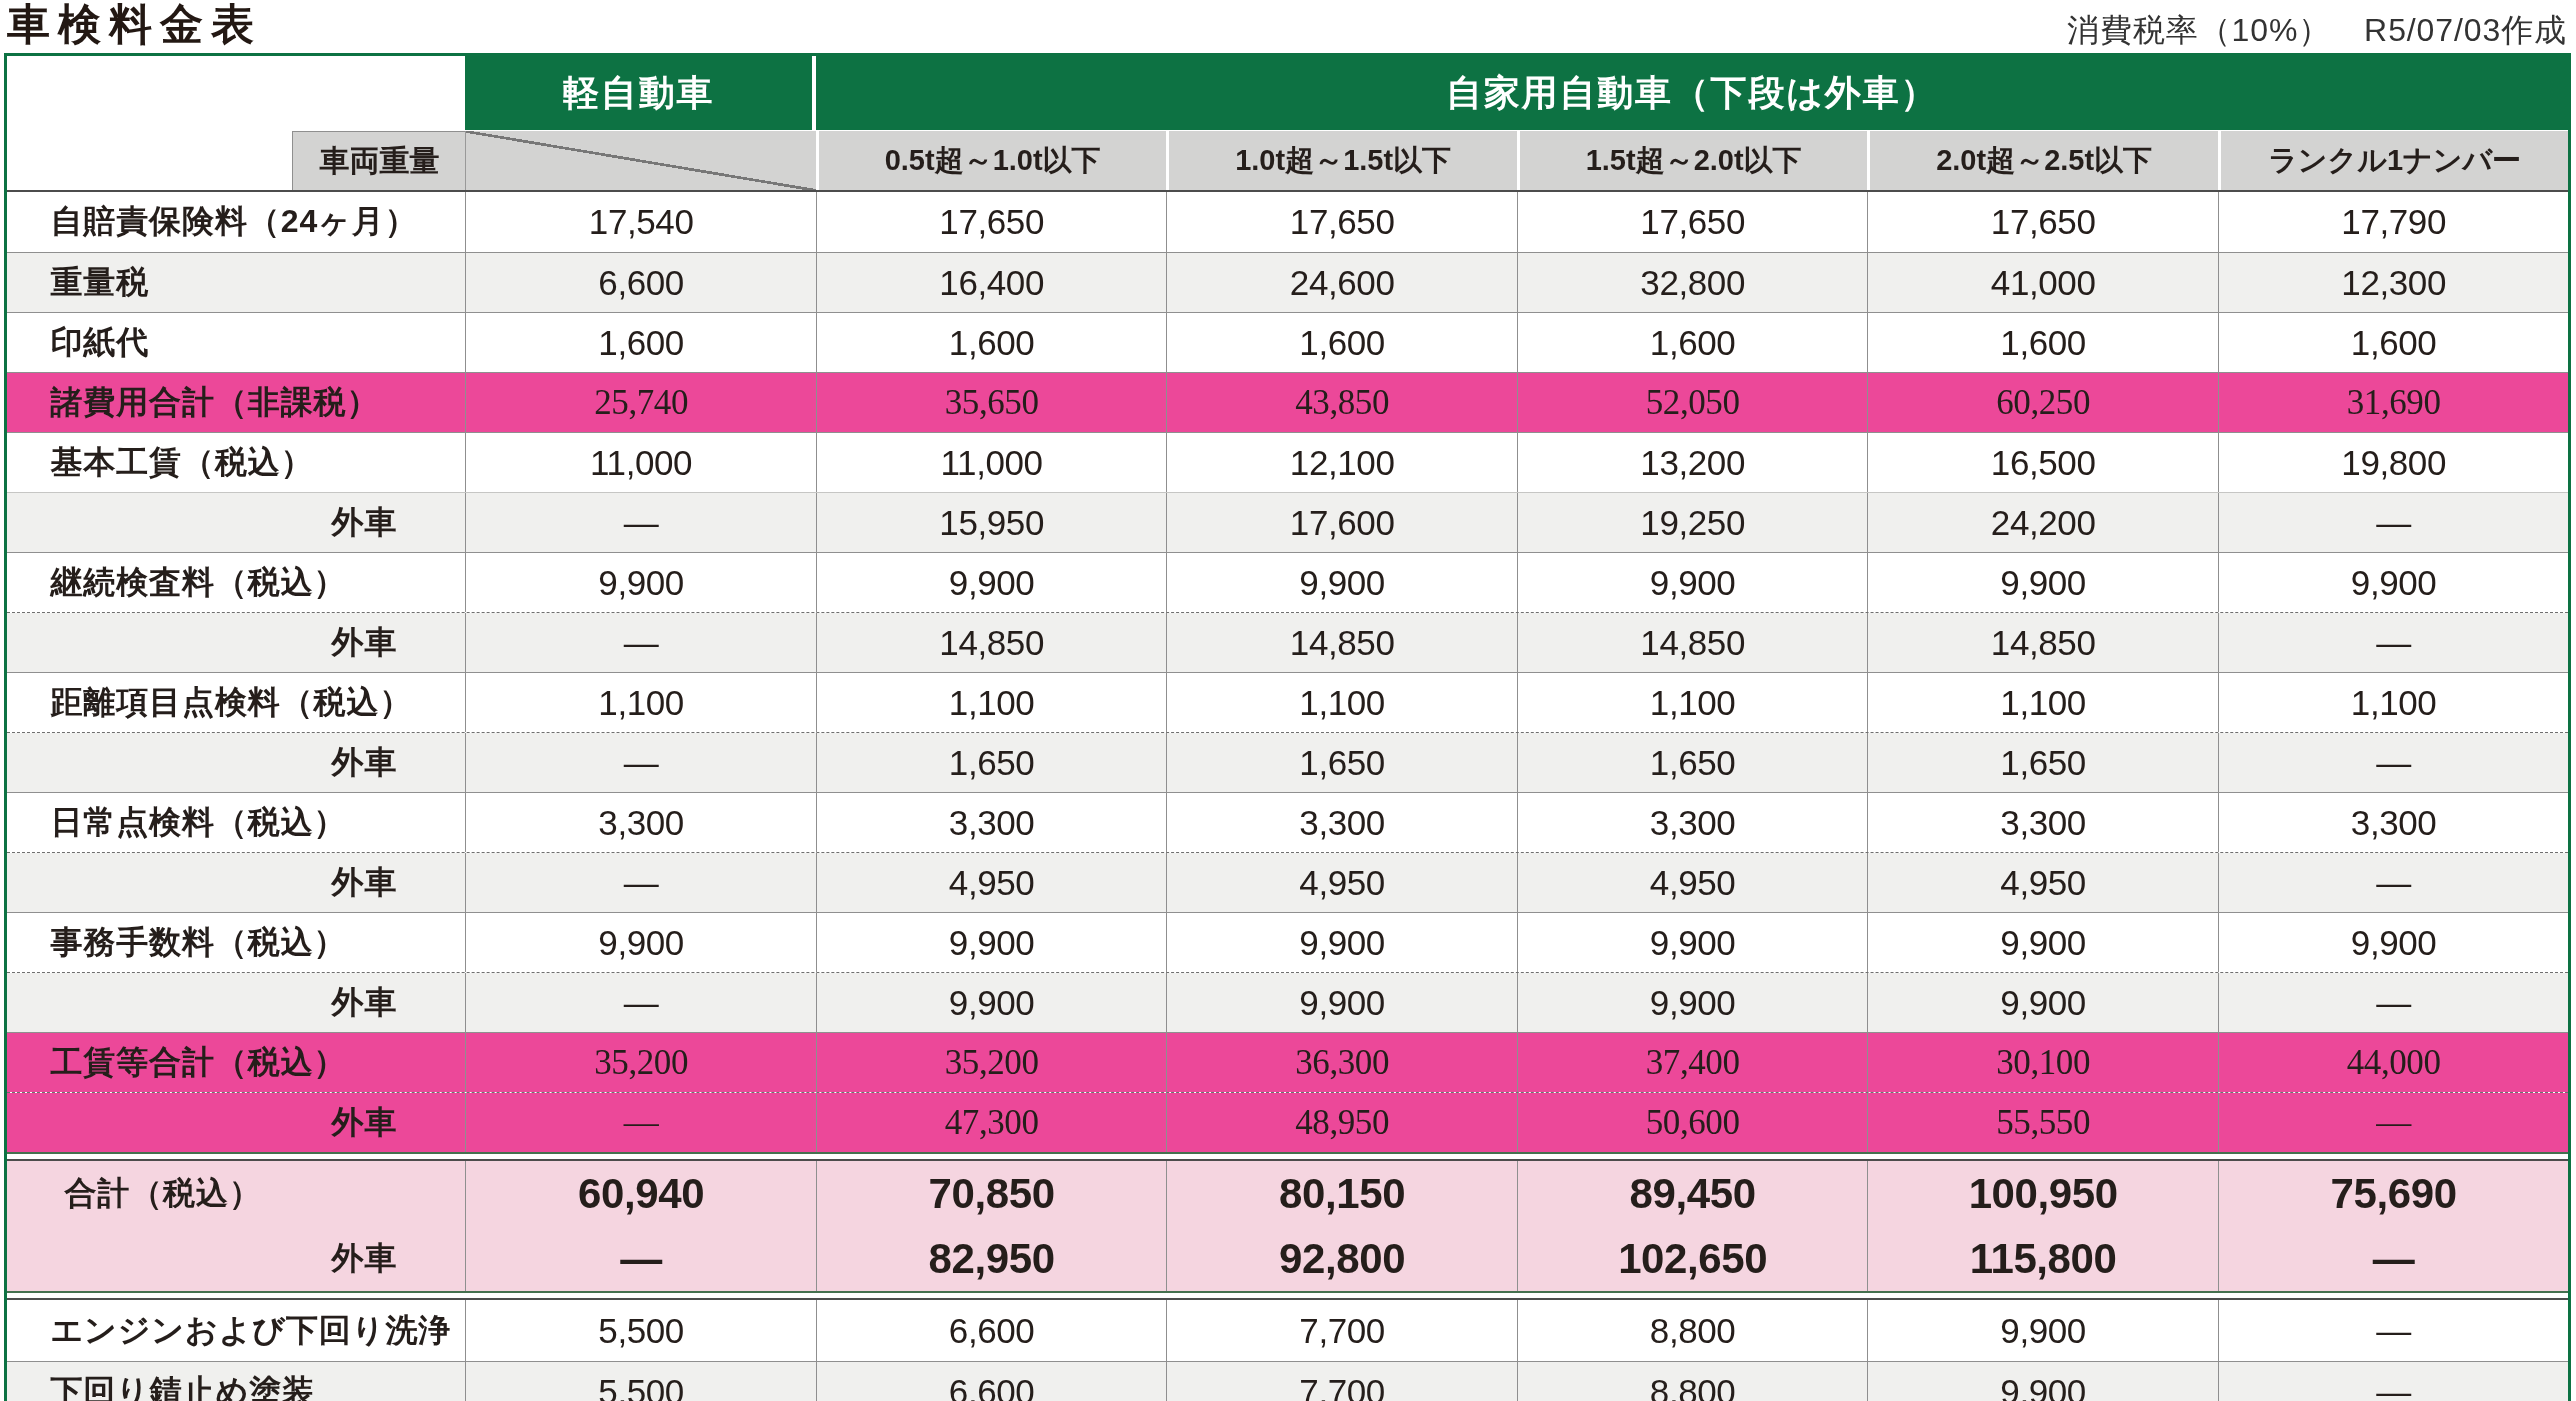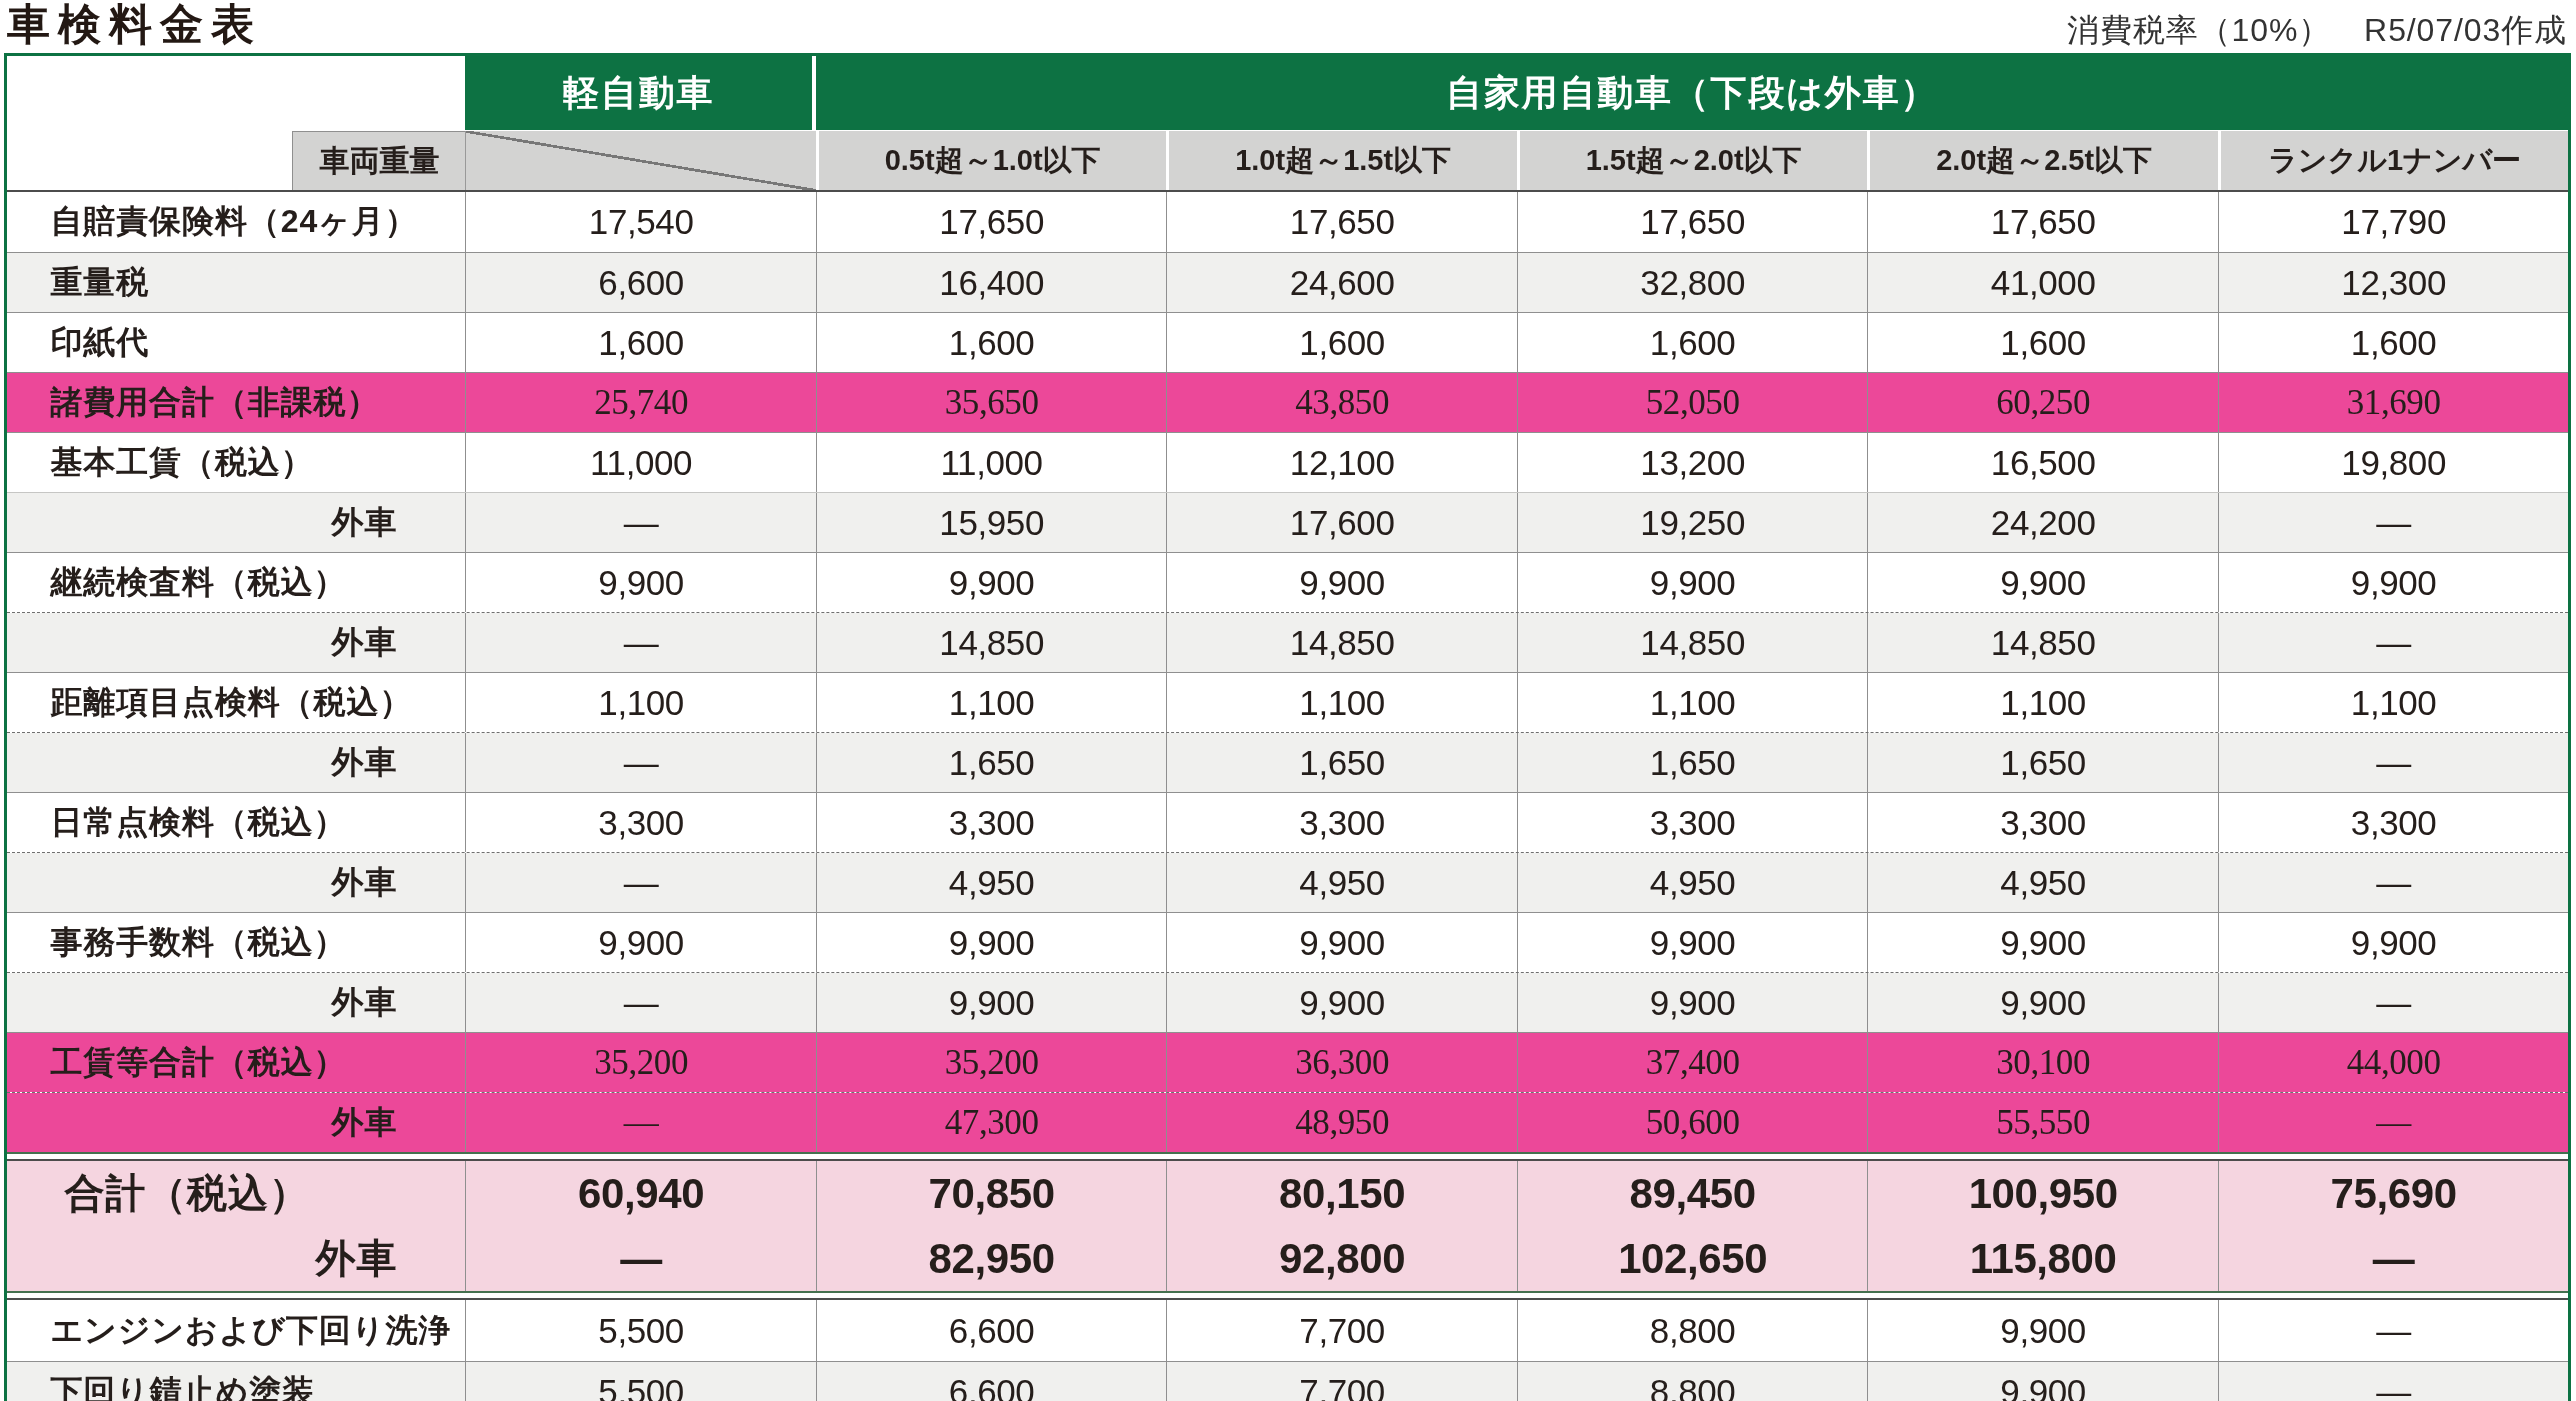--- a/index.html
+++ b/index.html
@@ -59,21 +59,21 @@
   .bg-pink  .cell{background:#f5d5e0;}
   .sep-solid{border-top:1.8px solid #8f8f8f;}
   .sep-dashed{border-top:1.8px dashed #6f6f6f;}
   .sep-light{border-top:1.8px solid #c6c6c4;}
   
   .row.gap{height:9px;background:#ffffff;border-top:2.7px solid #45704f;border-bottom:2.7px solid #4c4c4c;}
   
   .row.total{height:130px;}
   .row.total .cell{flex-direction:column;justify-content:center;padding:0;}
   .row.total .lbl{width:100%;height:50%;display:flex;align-items:center;box-sizing:border-box;
-                  font-weight:bold;font-size:40px;letter-spacing:0.9px;}
+                  font-weight:bold;font-size:32px;letter-spacing:0.9px;}
   .row.total .lbl.l1{padding-left:57px;}
   .row.total .lbl.l2{justify-content:flex-end;padding-right:68px;}
   .row.total .val{width:100%;height:50%;display:flex;align-items:center;justify-content:center;
                   font-weight:bold;font-size:42px;letter-spacing:-0.4px;}
 </style>
 </head>
 <body>
 
 <div class="page-title">車検料金表</div>
 <div class="tax-note">消費税率（10%）　R5/07/03作成</div>

